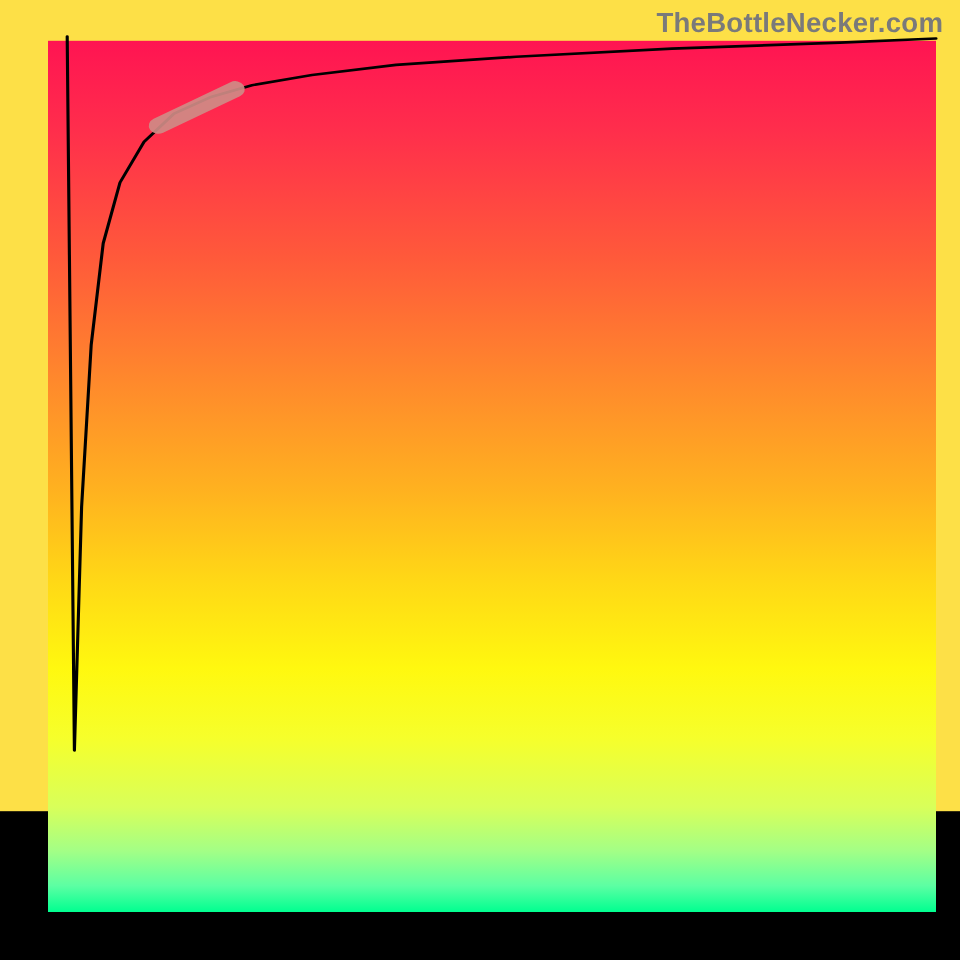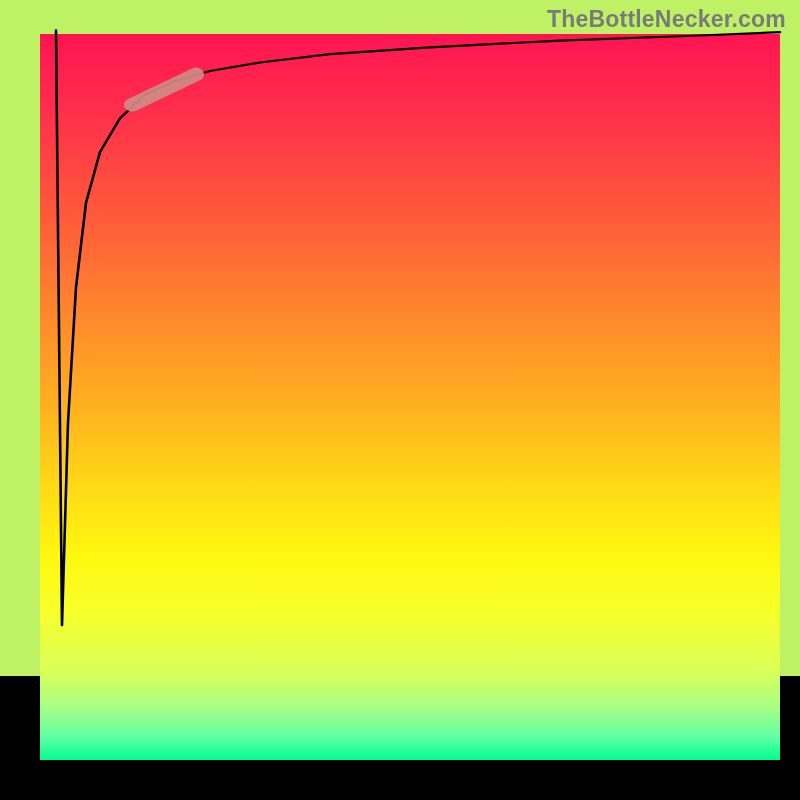--- a/index.html
+++ b/index.html
@@ -1,17 +1,17 @@
 <!DOCTYPE html>
 <html><head>
 <meta charset="utf-8">
 <style>
   * { margin: 0; padding: 0; box-sizing: border-box; }
   html, body { width: 800px; height: 800px; overflow: hidden; background: #000; }
-  .wrap { position: relative; width: 800px; height: 676px; background: #bef264; }
+  .wrap { position: relative; width: 800px; height: 676px; background: #fde047; }
   .plot-area {
     position: absolute;
     left: 40px;
     top: 34px;
     width: 740px;
     height: 726px;
     background: linear-gradient(to bottom,
       #ff1452 0%,
       #ff2d4c 10%,
       #ff5a3a 25%,

